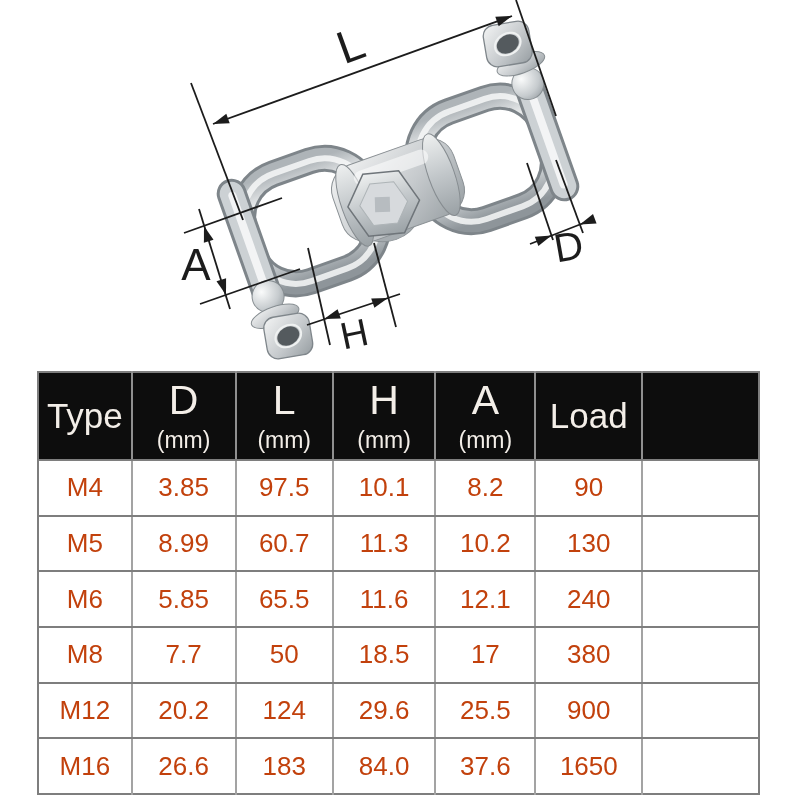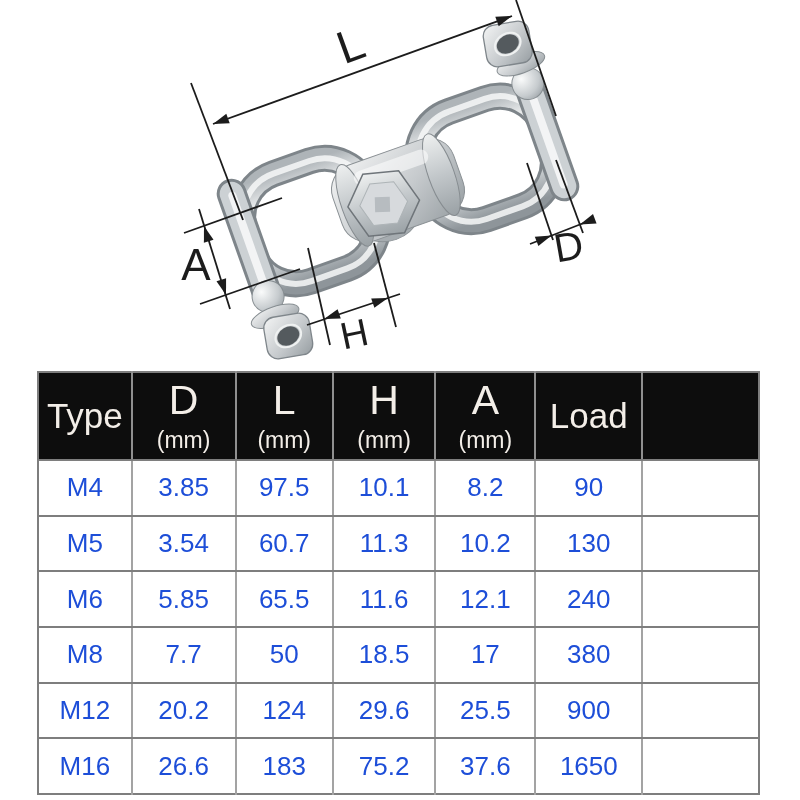--- a/index.html
+++ b/index.html
@@ -19,21 +19,21 @@
   table.spec thead th{
     background:#0d0d0d;color:#f3eee8;font-weight:400;
     border-right:2px solid #8f8f8f;border-bottom:2px solid #7e7e7e;
     height:86px;text-align:center;vertical-align:middle;padding:0;
   }
   table.spec thead th:last-child{border-right:none;}
   table.spec thead .hl{font-size:41px;line-height:1.02;}
   table.spec thead .hl.single{font-size:35px;}
   table.spec thead .hu{font-size:23px;line-height:1.05;margin-top:7px;}
   table.spec tbody td{
-    color:#1d4ed8;font-size:26px;text-align:center;vertical-align:middle;
+    color:#c2410c;font-size:26px;text-align:center;vertical-align:middle;
     border-right:2px solid #a3a3a3;border-bottom:2px solid #7e7e7e;
     height:45.6px;padding:0;background:#ffffff;
   }
   table.spec tbody td:last-child{border-right:none;}
   table.spec tbody tr:last-child td{border-bottom:none;}
 </style>
 </head>
 <body>
 
 <div class="stage">
@@ -207,21 +207,21 @@
             <td>M4</td>
             <td>3.85</td>
             <td>97.5</td>
             <td>10.1</td>
             <td>8.2</td>
             <td>90</td>
             <td></td>
           </tr>
           <tr>
             <td>M5</td>
-            <td>3.54</td>
+            <td>8.99</td>
             <td>60.7</td>
             <td>11.3</td>
             <td>10.2</td>
             <td>130</td>
             <td></td>
           </tr>
           <tr>
             <td>M6</td>
             <td>5.85</td>
             <td>65.5</td>
@@ -245,21 +245,21 @@
             <td>124</td>
             <td>29.6</td>
             <td>25.5</td>
             <td>900</td>
             <td></td>
           </tr>
           <tr>
             <td>M16</td>
             <td>26.6</td>
             <td>183</td>
-            <td>75.2</td>
+            <td>84.0</td>
             <td>37.6</td>
             <td>1650</td>
             <td></td>
           </tr>
         </tbody>
     </table>
   </div>
 
 </div>
 

